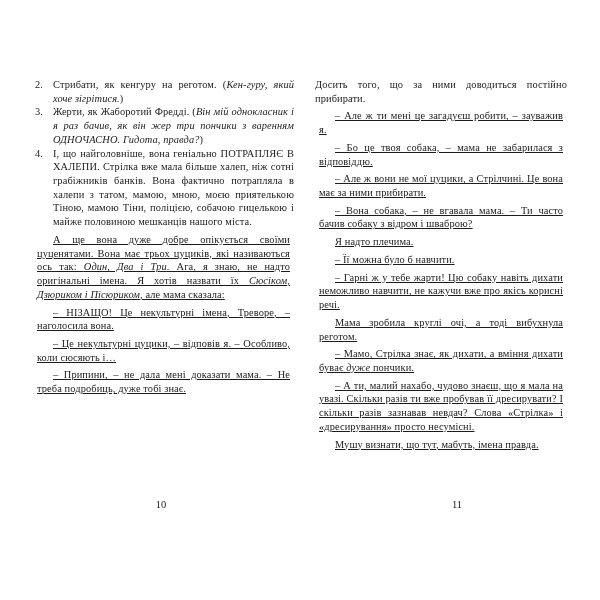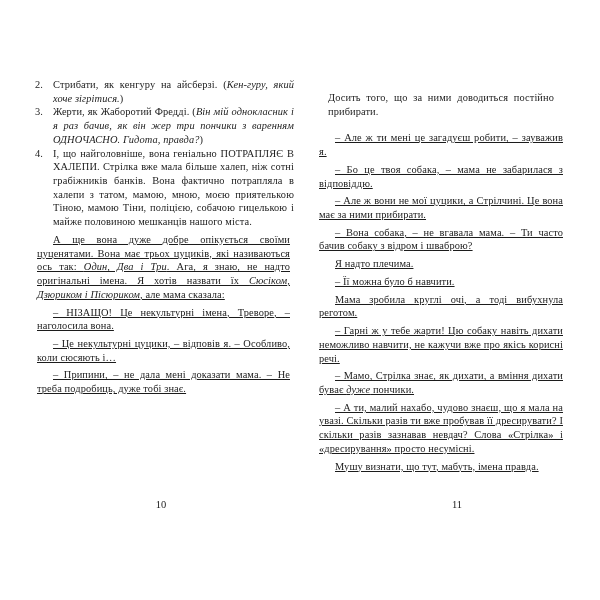--- a/index.html
+++ b/index.html
@@ -73,21 +73,21 @@
     text-align: left;
     font-style: normal;
   }
   p.para {
     margin: 4px;
     text-indent: 16px;
     text-align: justify;
     text-decoration: underline;
   }
   p.para-noindent {
-    margin: 13px;
+    margin: 0;
     text-indent: 0;
     text-align: justify;
   }
   .ital {
     font-style: italic;
   }
   .pagenum-row {
     position: absolute;
     left: 0;
     top: 498px;
@@ -123,21 +123,21 @@
 <div class="page-spread">
 
   <div class="columns">
 
     <div class="page page-left">
       <div class="body-text">
 
         <ol class="num-list">
 
           <li>
-            <span class="marker">2.</span><span>Стрибати, як кенгуру на айсберзі. (</span><span class="ital">Кен-гуру, який хоче зігрітися.</span><span>)</span>
+            <span class="marker">2.</span><span>Стрибати, як кенгуру на реготом. (</span><span class="ital">Кен-гуру, який хоче зігрітися.</span><span>)</span>
           </li>
 
           <li>
             <span class="marker">3.</span><span>Жерти, як Жаборотий Фредді. (</span><span class="ital">Він мій однокласник і я раз бачив, як він жер три пончики з варенням ОДНОЧАСНО. Гидота, правда?</span><span>)</span>
           </li>
 
           <li>
             <span class="marker">4.</span><span>І, що найголовніше, вона геніально ПОТРАПЛЯЄ В ХАЛЕПИ. Стрілка вже мала більше халеп, ніж сотні грабіжників банків. Вона фактично потрапляла в халепи з татом, мамою, мною, моєю приятелькою Тіною, мамою Тіни, поліцією, собачою гицелькою і майже половиною мешканців нашого міста.</span>
           </li>
 
@@ -187,25 +187,25 @@
 
         <p class="para">
           <span>Я надто плечима.</span>
         </p>
 
         <p class="para">
           <span>– Її можна було б навчити.</span>
         </p>
 
         <p class="para">
+          <span>– Гарні ж у тебе жарти! Цю собаку навіть дихати неможливо навчити, не кажучи вже про якісь корисні речі.</span>
+        </p>
+
+        <p class="para">
           <span>Мама зробила круглі очі, а тоді вибухнула реготом.</span>
-        </p>
-
-        <p class="para">
-          <span>– Гарні ж у тебе жарти! Цю собаку навіть дихати неможливо навчити, не кажучи вже про якісь корисні речі.</span>
         </p>
 
         <p class="para">
           <span>– Мамо, Стрілка знає, як дихати, а вміння дихати буває </span><span class="ital">дуже</span><span> пончики.</span>
         </p>
 
         <p class="para">
           <span>– А ти, малий нахабо, чудово знаєш, що я мала на увазі. Скільки разів ти вже пробував її дресирувати? І скільки разів зазнавав невдач? Слова «Стрілка» і «дресирування» просто несумісні.</span>
         </p>
 

